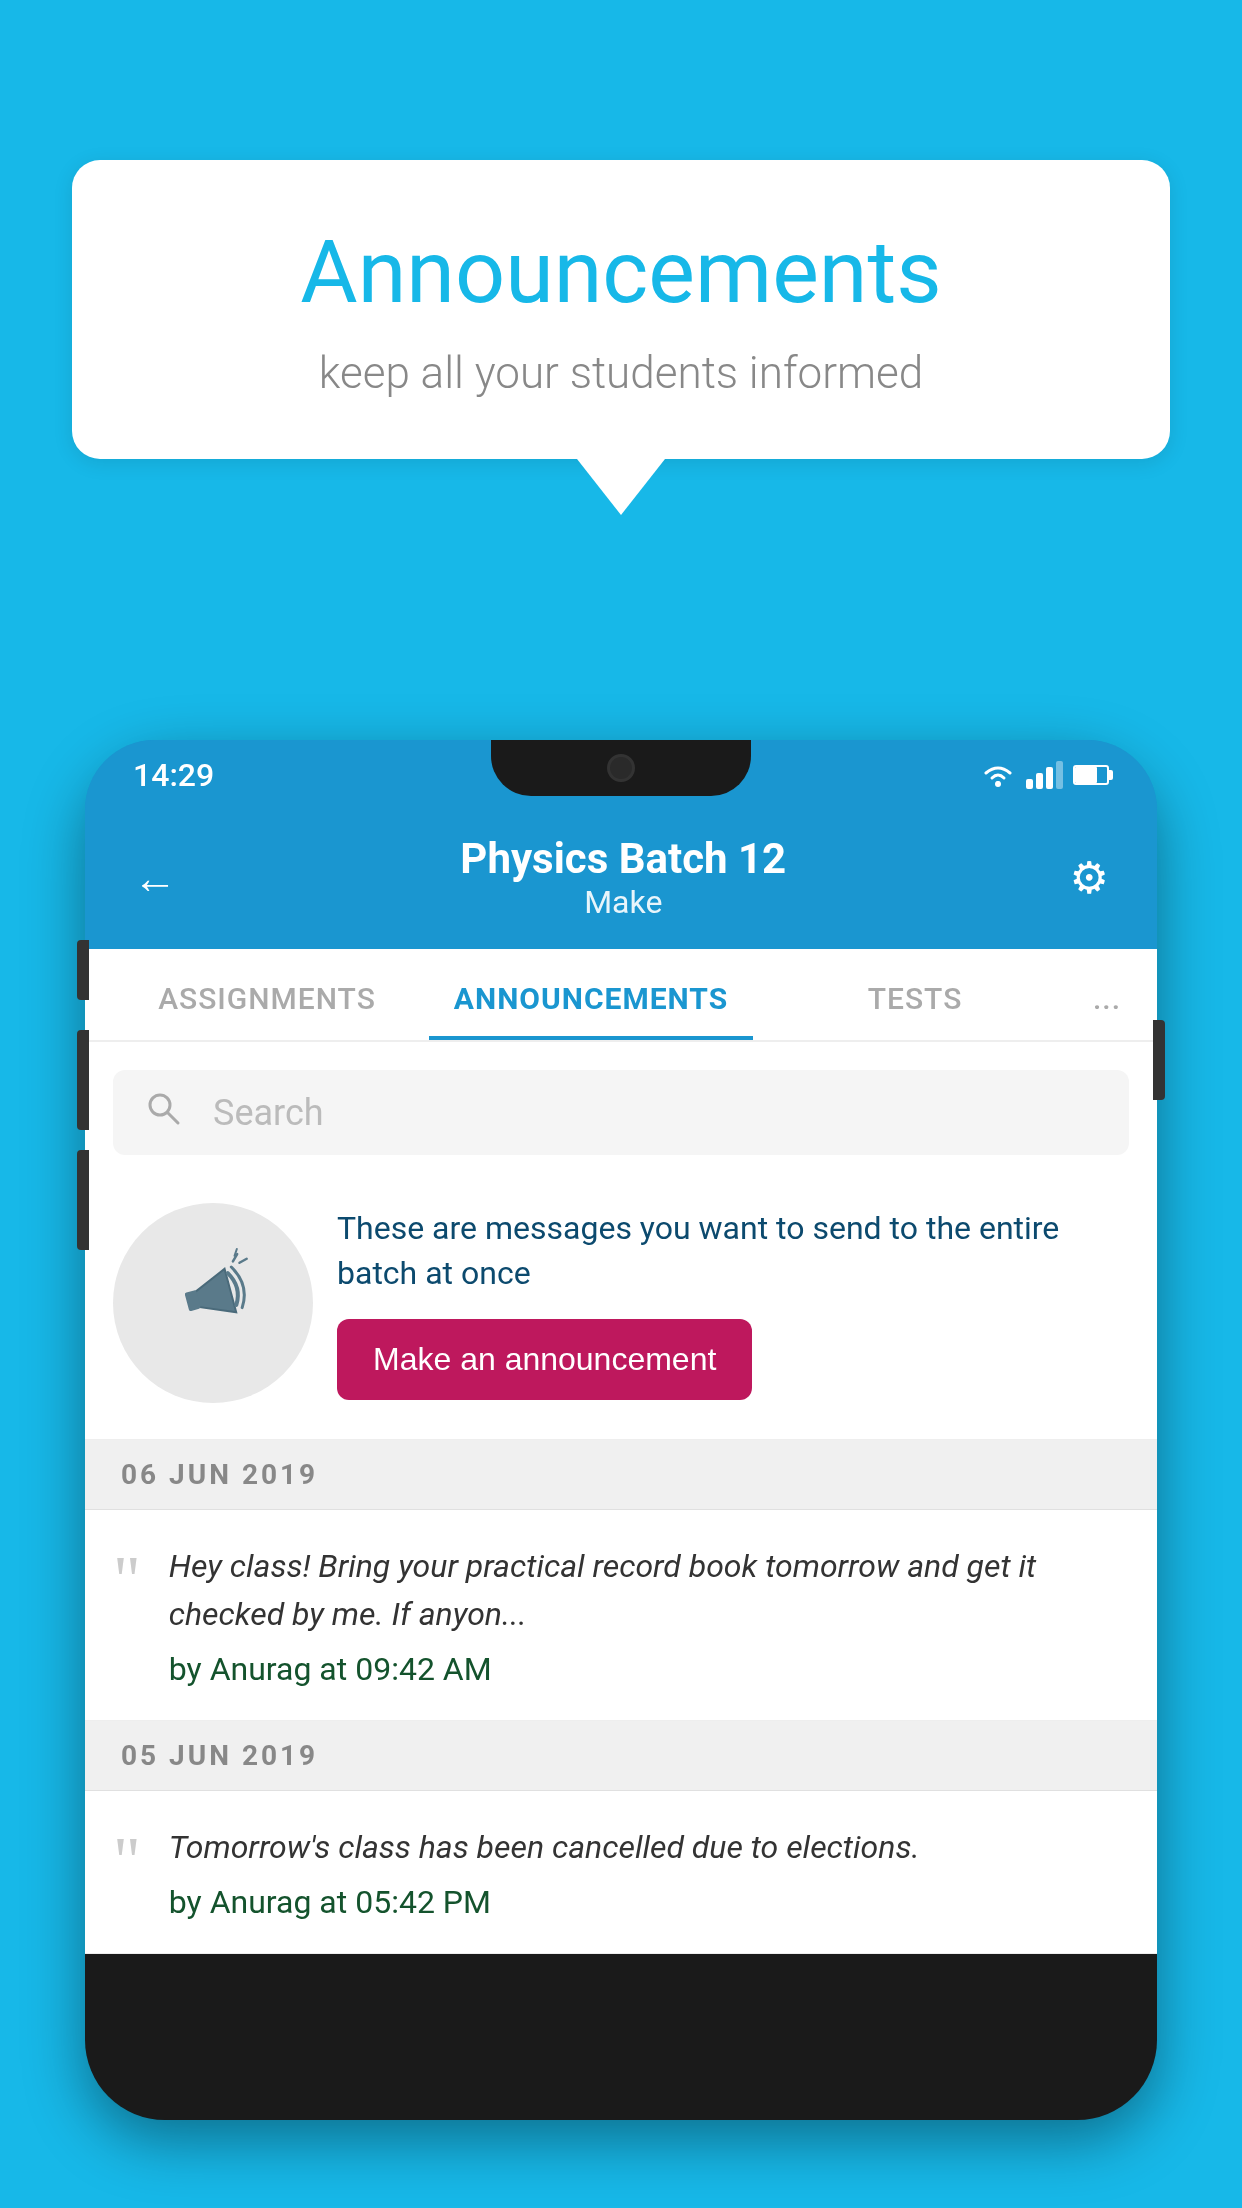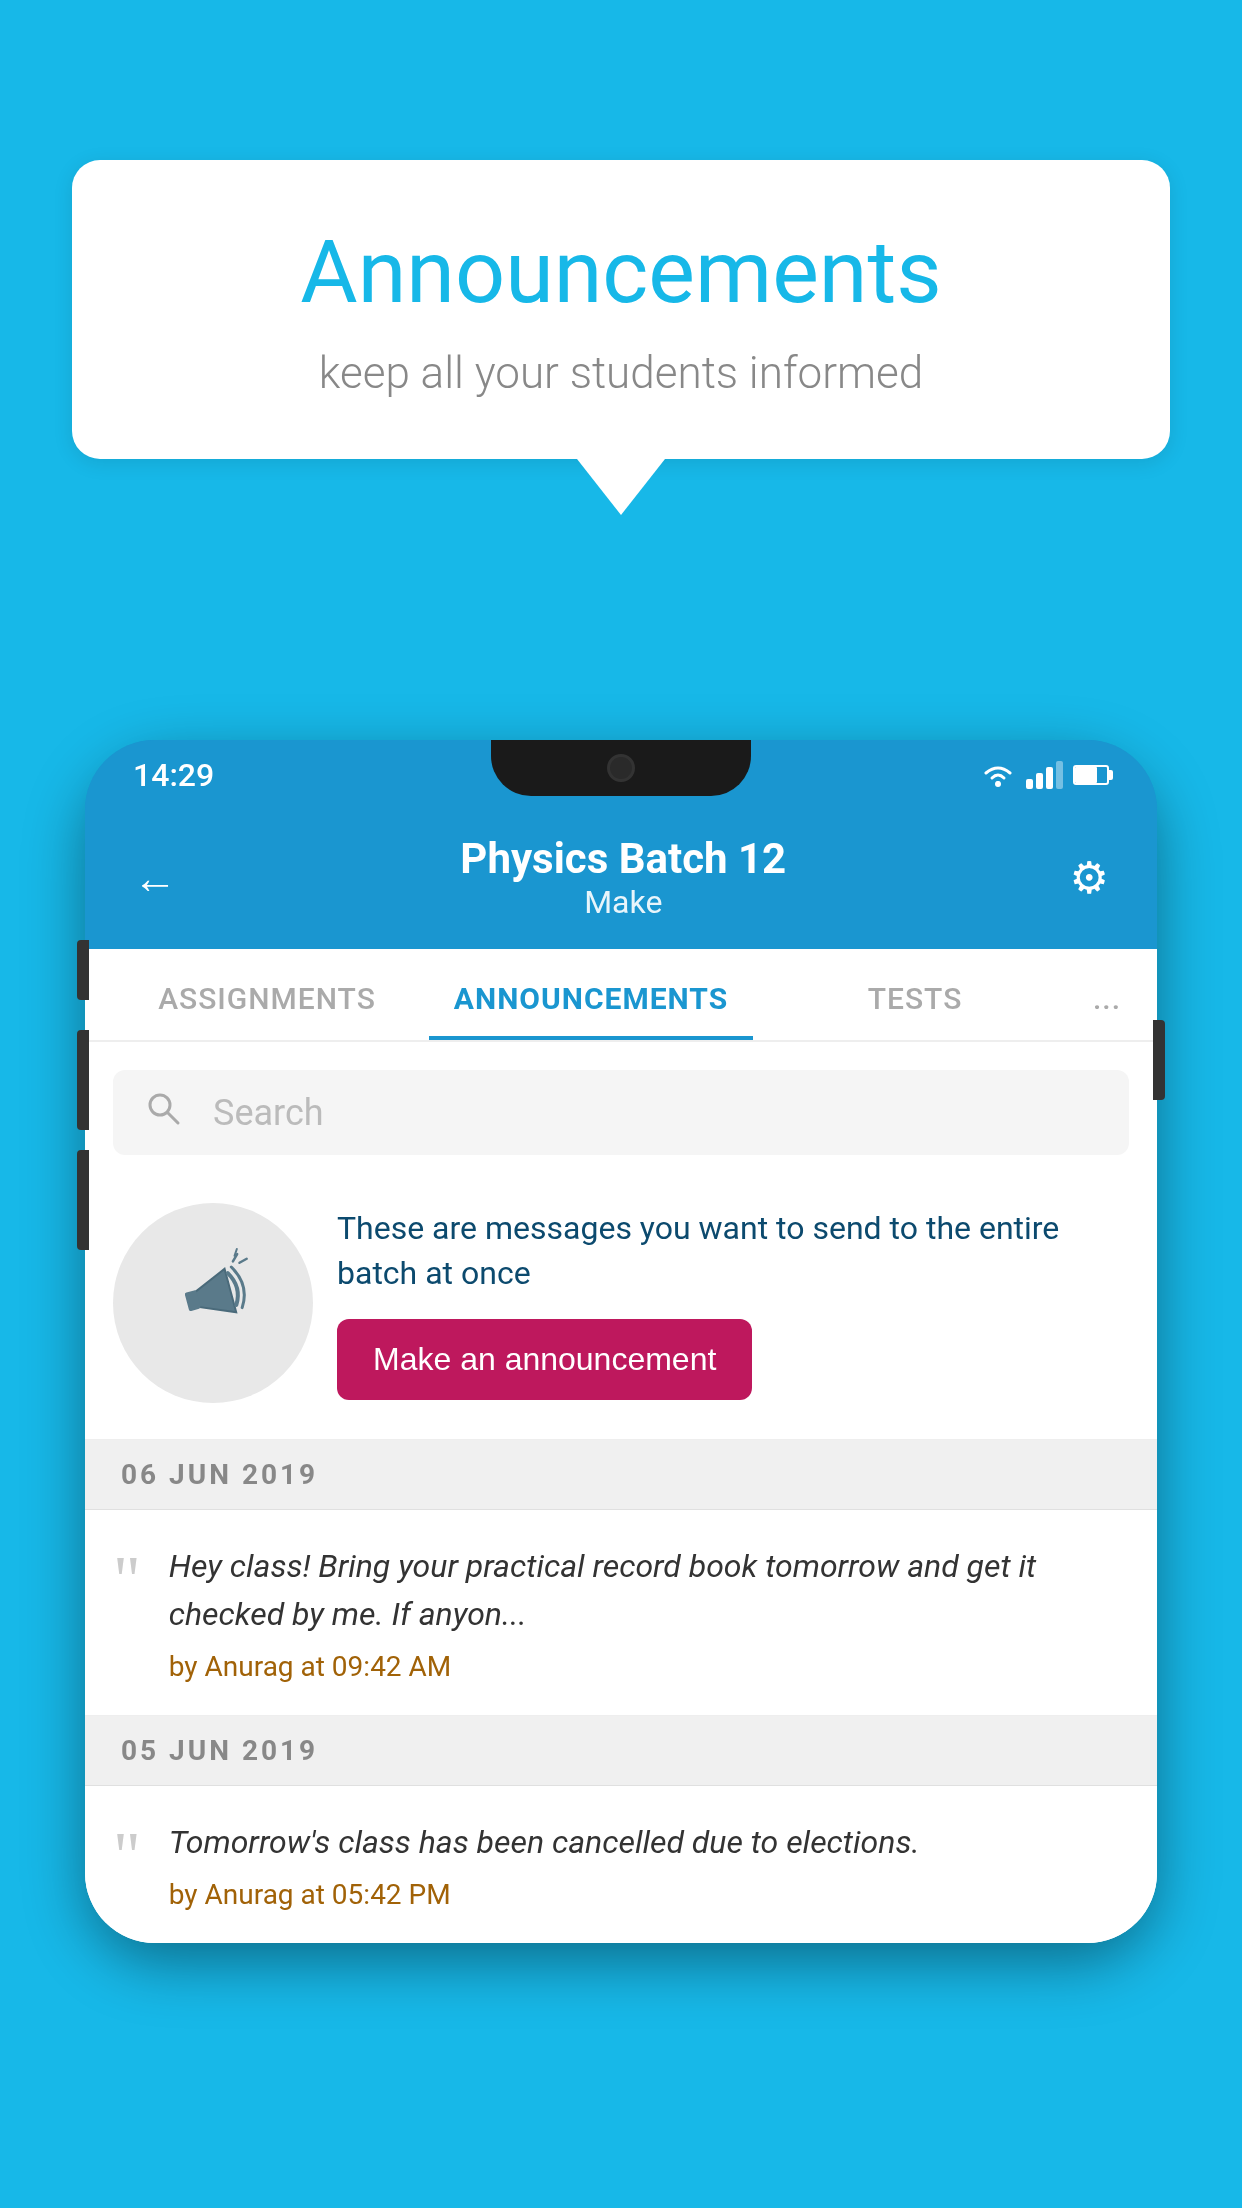--- a/index.html
+++ b/index.html
@@ -61,21 +61,21 @@
       left: 85px;
       right: 85px;
       bottom: 0;
     }
 
     .phone-frame {
       background: #1a1a1a;
       border-radius: 90px 90px 80px 80px;
       padding: 0;
       width: 100%;
-      height: 1203px;
+      height: 1380px;
       position: relative;
       box-shadow: 0 20px 60px rgba(0,0,0,0.4);
     }
 
     
     .phone-notch {
       position: absolute;
       top: 0;
       left: 50%;
       transform: translateX(-50%);
@@ -341,22 +341,22 @@
 
     .announcement-text {
       font-size: 32px;
       color: #333;
       font-style: italic;
       line-height: 1.5;
       margin-bottom: 12px;
     }
 
     .announcement-meta {
-      font-size: 28px;
-      color: #a16207;
+      font-size: 32px;
+      color: #14532d;
     }
 
     
     .phone-side-btn-right {
       position: absolute;
       right: -8px;
       top: 280px;
       width: 12px;
       height: 80px;
       background: #333;

